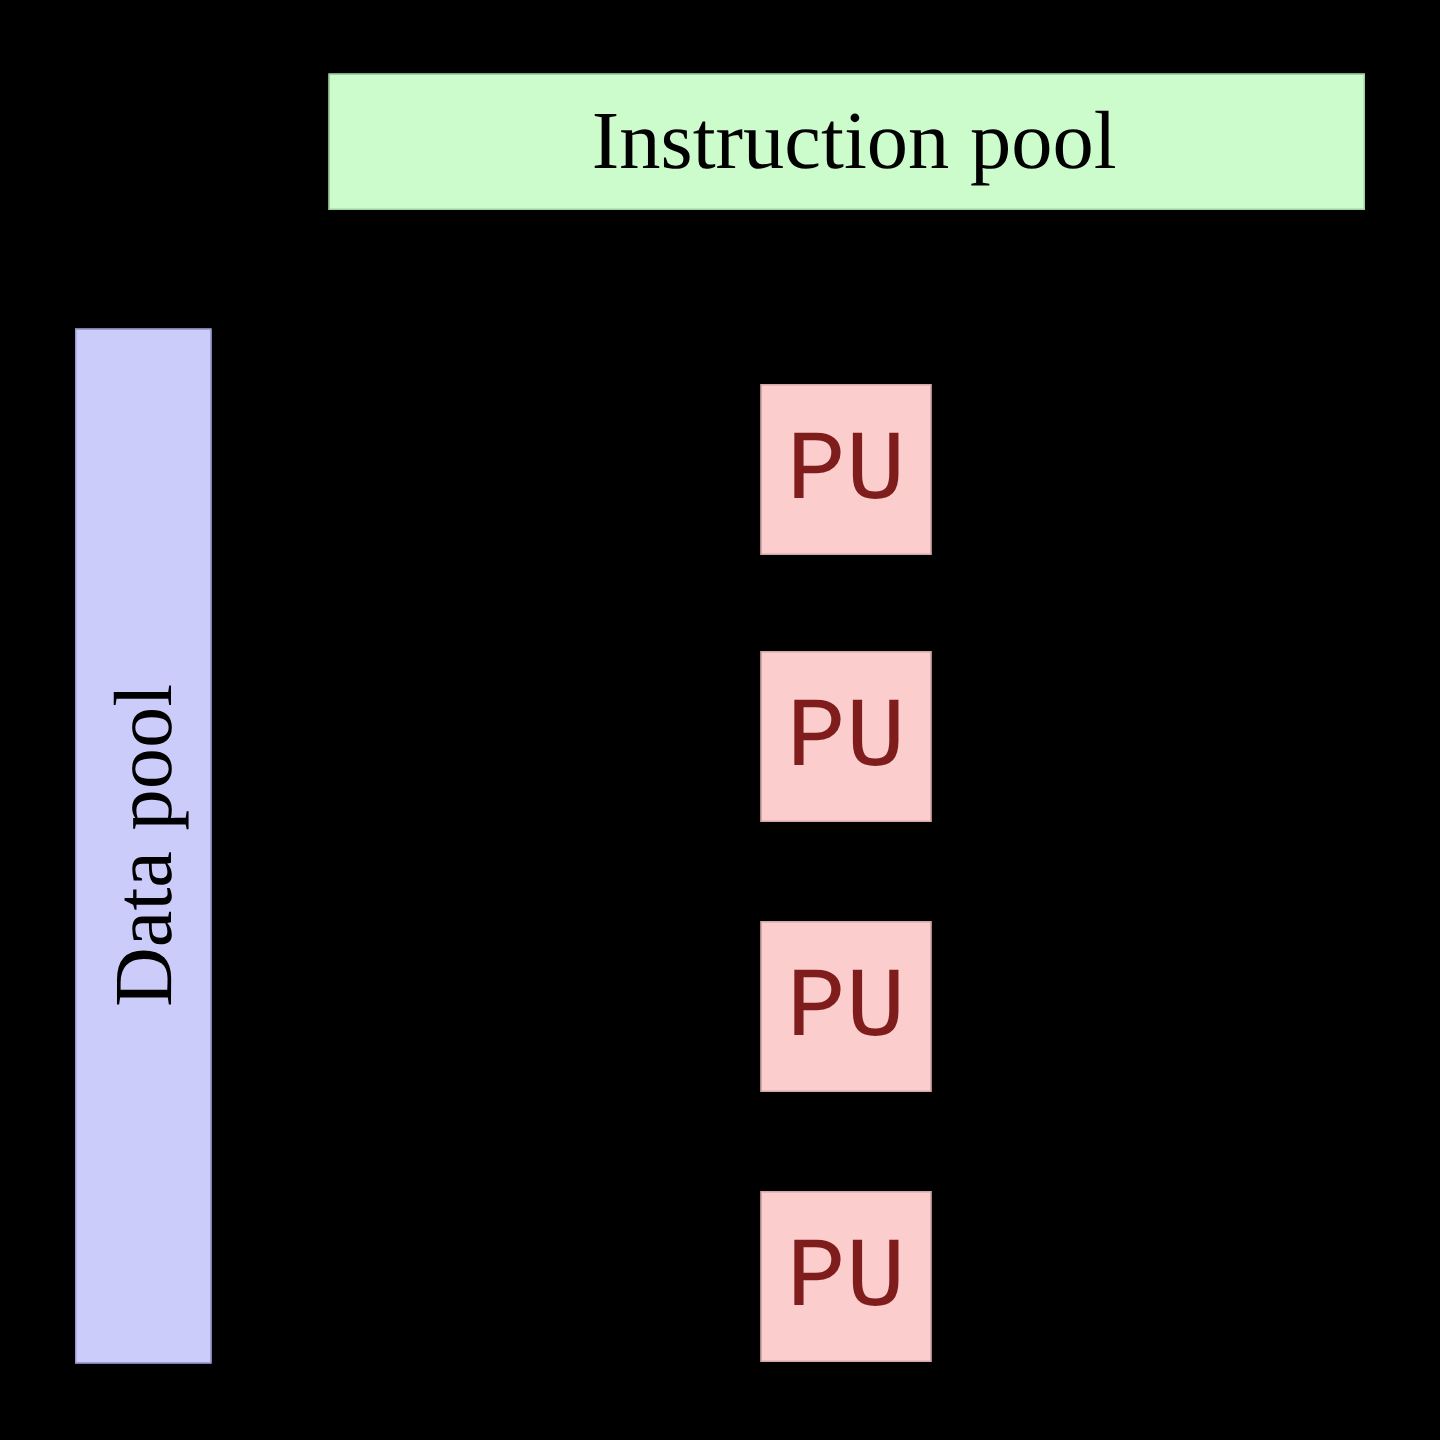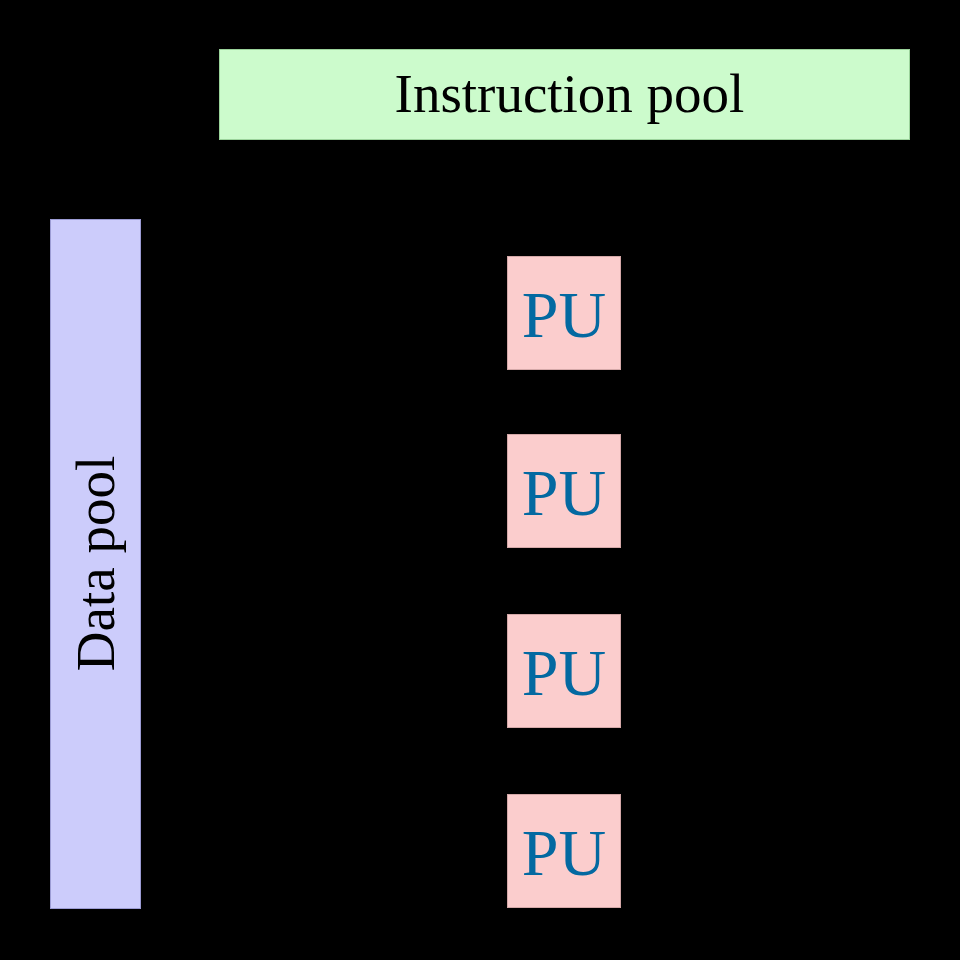--- a/index.html
+++ b/index.html
@@ -82,24 +82,24 @@
     width: 114px;
     height: 114px;
     background: #FBCDCD;
     border: 1px solid #d4a8a8;
     box-sizing: border-box;
     display: flex;
     align-items: center;
     justify-content: center;
   }
   .pu-box .label {
-    font-family: Liberation Serif, serif;
+    font-family: Liberation Mono, monospace;
     font-size: 66px;
     line-height: 1;
-    color: #0369a1;
+    color: #7f1d1d;
     white-space: nowrap;
     position: relative;
     top: 2px;
   }
   .pu-0 { top: 0px;   }
   .pu-1 { top: 178px; }
   .pu-2 { top: 358px; }
   .pu-3 { top: 538px; }
 </style>
 </head>

